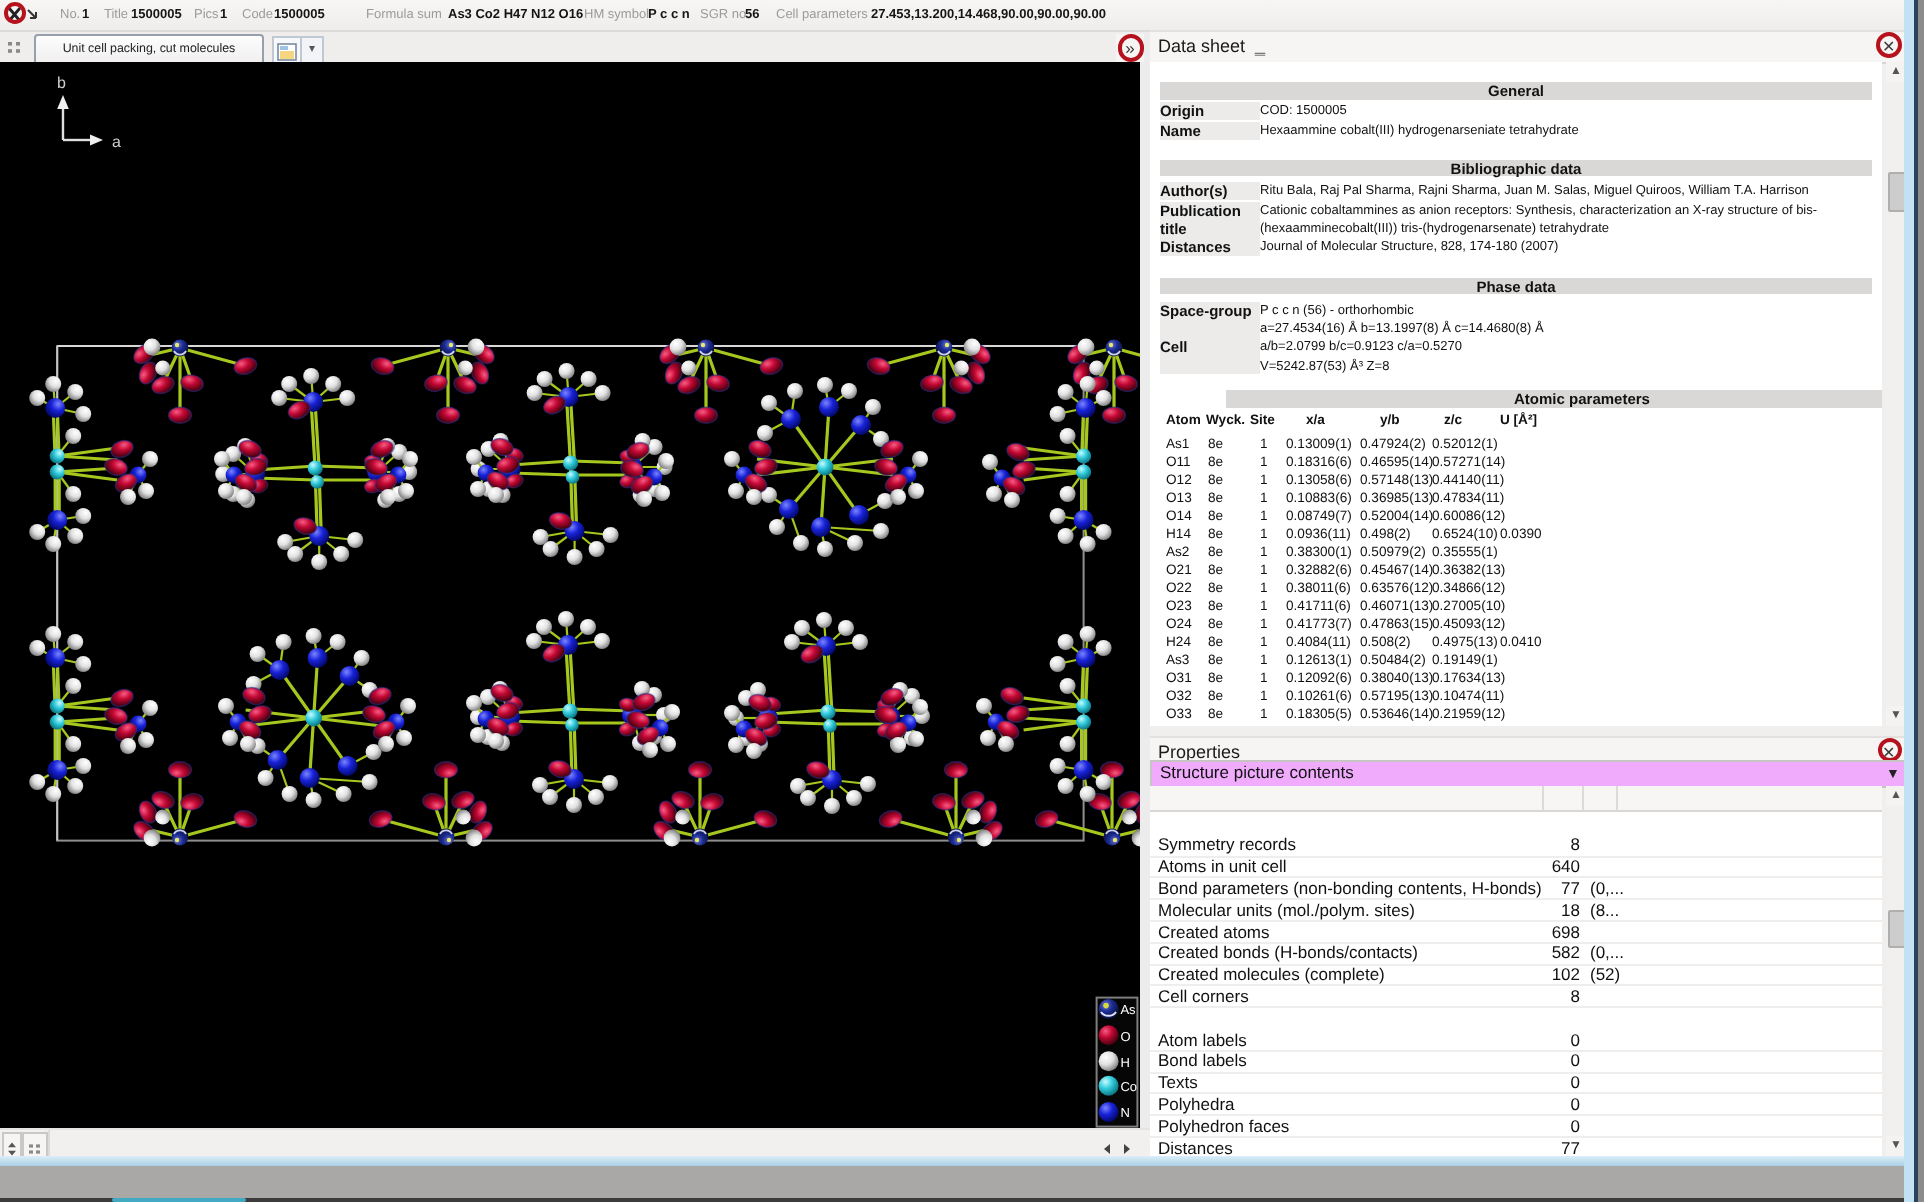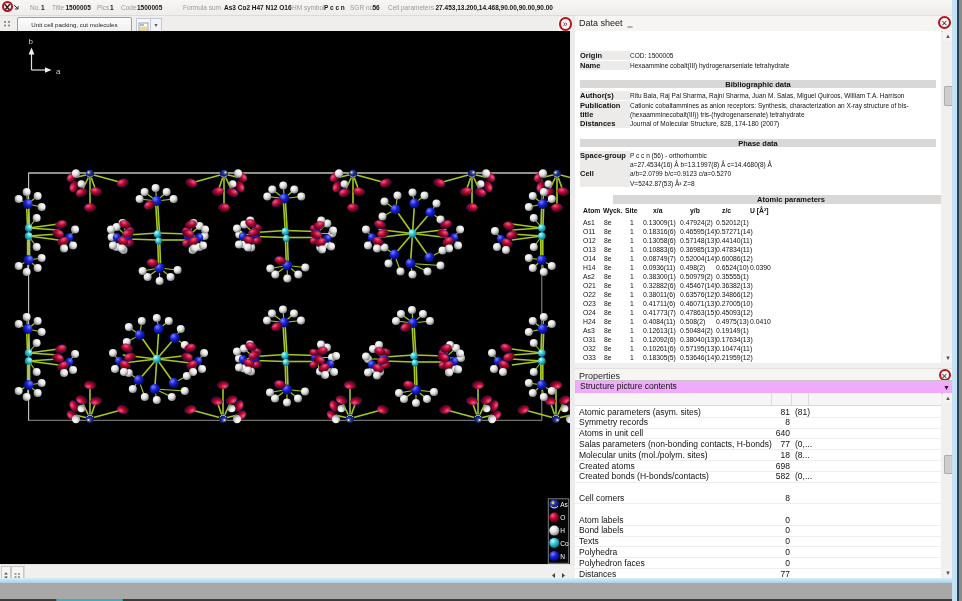--- a/index.html
+++ b/index.html
@@ -1051,20 +1051,21 @@
 
   <div class="abs" id="panel">
 
     <div class="ptitle" style="top:0">
       <span class="tx">Data sheet&nbsp;&nbsp;<span style="color:#777">‗</span></span>
       <span class="closex">✕</span>
     </div>
     <div class="redcirc" style="left:363px;top:1px;width:13px;height:13px"></div>
 
     <div id="dsheet">
+        <div class="secbar" style="top: 10px;">General</div>
         <div class="dlab" style="top: 20px; height: 9px;">Origin</div>
         <div class="dval" style="top: 20px; height: 9px;">COD: 1500005</div>
         <div class="dlab" style="top: 29.5px; height: 9px;">Name</div>
         <div class="dval" style="top: 29.5px; height: 9px;">Hexaammine cobalt(III) hydrogenarseniate tetrahydrate</div>
         <div class="secbar" style="top: 48.5px;">Bibliographic data</div>
         <div class="dlab" style="top: 59.5px; height: 9px;">Author(s)</div>
         <div class="dval" style="top: 59.5px; height: 9px;">Ritu Bala, Raj Pal Sharma, Rajni Sharma, Juan M. Salas, Miguel Quiroos, William T.A. Harrison</div>
         <div class="dlab" style="top: 69.5px; height: 19px;">Publication<br>title</div>
         <div class="dval" style="top: 69.5px; height: 19px;">Cationic cobaltammines as anion receptors: Synthesis, characterization an X-ray structure of bis-<br>(hexaamminecobalt(III)) tris-(hydrogenarsenate) tetrahydrate</div>
         <div class="dlab" style="top: 88px; height: 9px;">Distances</div>
@@ -1233,54 +1234,54 @@
       <div id="pdrop">
           <span style="position:absolute;left:4px">Structure picture contents</span>
         <span style="position:absolute;left:367px;top:1px;font-size:7px;color:#222">▼</span>
         </div>
       <div id="phead">
         <div class="abs" style="left:195.5px;top:0;width:1px;height:12px;background:#dcdbda"></div>
         <div class="abs" style="left:215.5px;top:0;width:1px;height:12px;background:#dcdbda"></div>
         <div class="abs" style="left:233px;top:0;width:1px;height:12px;background:#dcdbda"></div>
       </div>
       <div id="prows">
-          <div class="prow" style="top: 0px;">
-            <span class="n">Atomic parameters (asym. sites)</span>
-            <span class="v1">81</span>
-            <span class="v2">(81)</span>
-          </div>
           <div class="prow" style="top: 10.8px;">
             <span class="n">Symmetry records</span>
             <span class="v1">8</span>
             <span class="v2"></span>
           </div>
           <div class="prow" style="top: 21.6px;">
             <span class="n">Atoms in unit cell</span>
             <span class="v1">640</span>
             <span class="v2"></span>
           </div>
           <div class="prow" style="top: 32.4px;">
-            <span class="n">Salas parameters (non-bonding contacts, H-bonds)</span>
+            <span class="n">Bond parameters (non-bonding contents, H-bonds)</span>
             <span class="v1">77</span>
             <span class="v2">(0,...</span>
           </div>
           <div class="prow" style="top: 43.2px;">
             <span class="n">Molecular units (mol./polym. sites)</span>
             <span class="v1">18</span>
             <span class="v2">(8...</span>
           </div>
           <div class="prow" style="top: 54px;">
             <span class="n">Created atoms</span>
             <span class="v1">698</span>
             <span class="v2"></span>
           </div>
           <div class="prow" style="top: 64.8px;">
             <span class="n">Created bonds (H-bonds/contacts)</span>
             <span class="v1">582</span>
             <span class="v2">(0,...</span>
+          </div>
+          <div class="prow" style="top: 75.6px;">
+            <span class="n">Created molecules (complete)</span>
+            <span class="v1">102</span>
+            <span class="v2">(52)</span>
           </div>
           <div class="prow" style="top: 86.4px;">
             <span class="n">Cell corners</span>
             <span class="v1">8</span>
             <span class="v2"></span>
           </div>
           <div class="prow" style="top: 108px;">
             <span class="n">Atom labels</span>
             <span class="v1">0</span>
             <span class="v2"></span>

